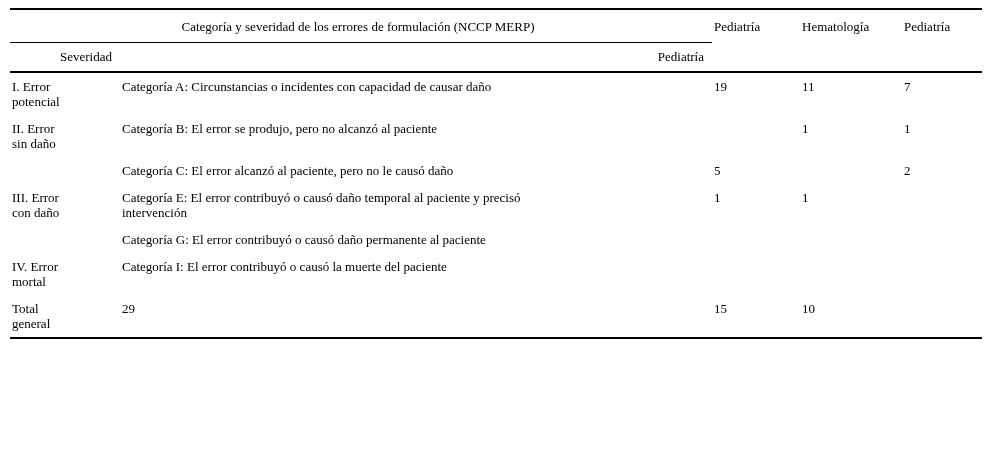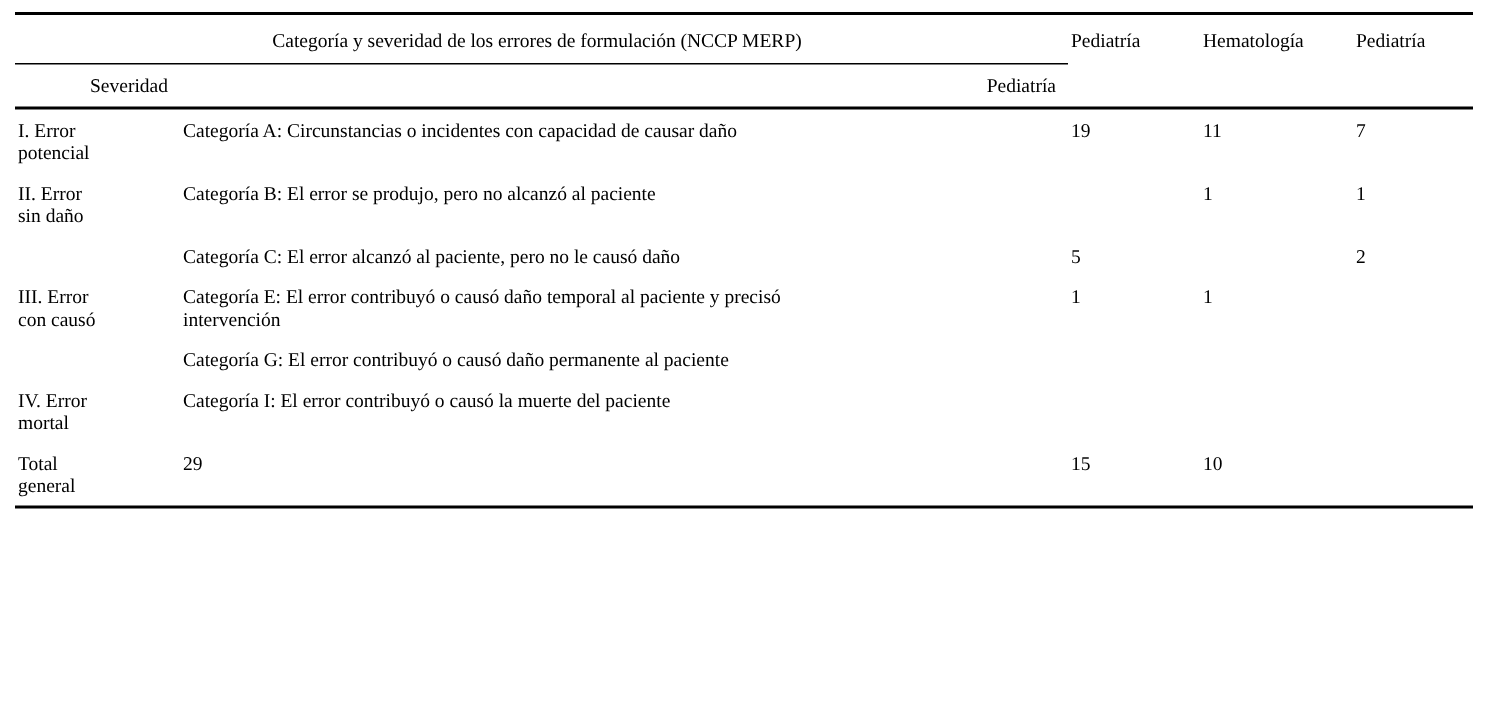--- a/index.html
+++ b/index.html
@@ -101,21 +101,21 @@
       </tr>
       <tr>
         <td class="sev"></td>
         <td class="cat">Categoría C: El error alcanzó al paciente, pero no le causó daño</td>
         <td class="num">5</td>
         <td class="num"></td>
         <td class="num">2</td>
       </tr>
       <tr>
         <td class="sev">III. Error
-con causó</td>
+con daño</td>
         <td class="cat">Categoría E: El error contribuyó o causó daño temporal al paciente y precisó
 intervención</td>
         <td class="num">1</td>
         <td class="num">1</td>
         <td class="num"></td>
       </tr>
       <tr>
         <td class="sev"></td>
         <td class="cat">Categoría G: El error contribuyó o causó daño permanente al paciente</td>
         <td class="num"></td>

